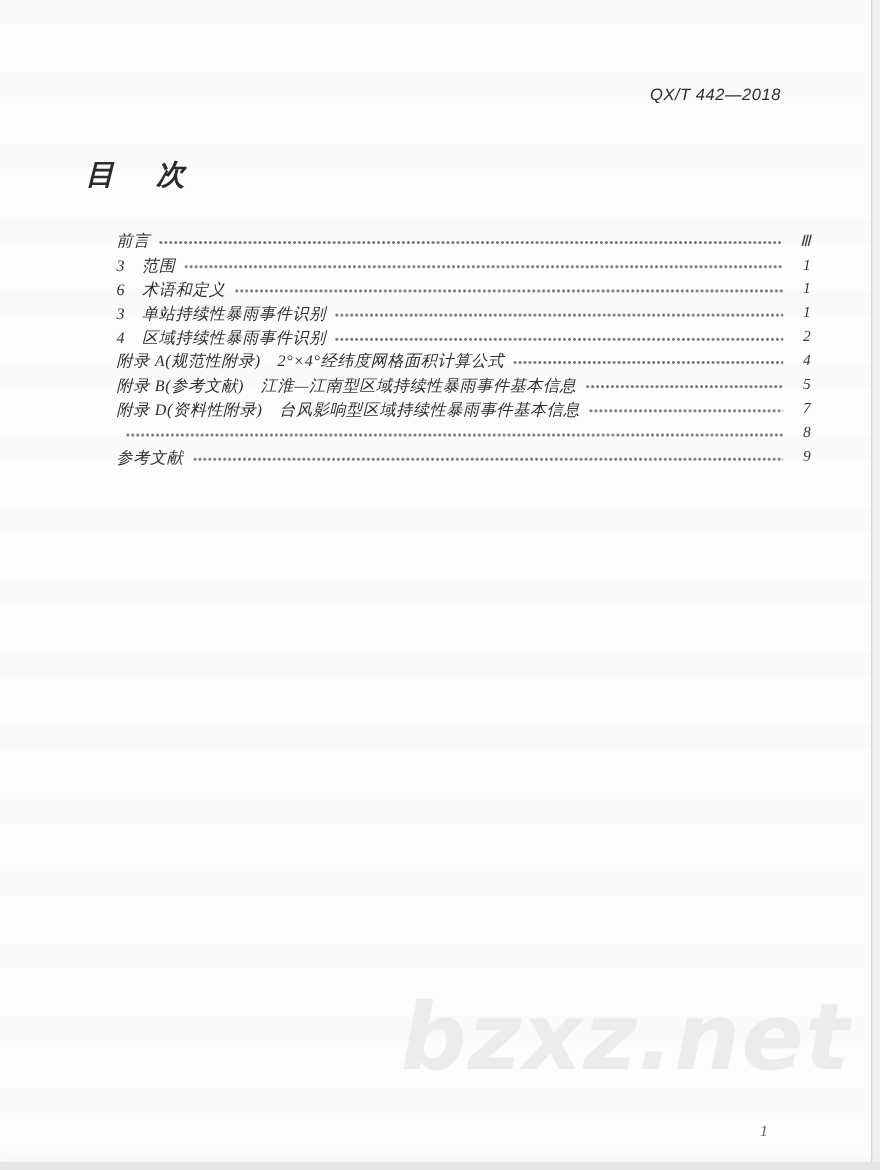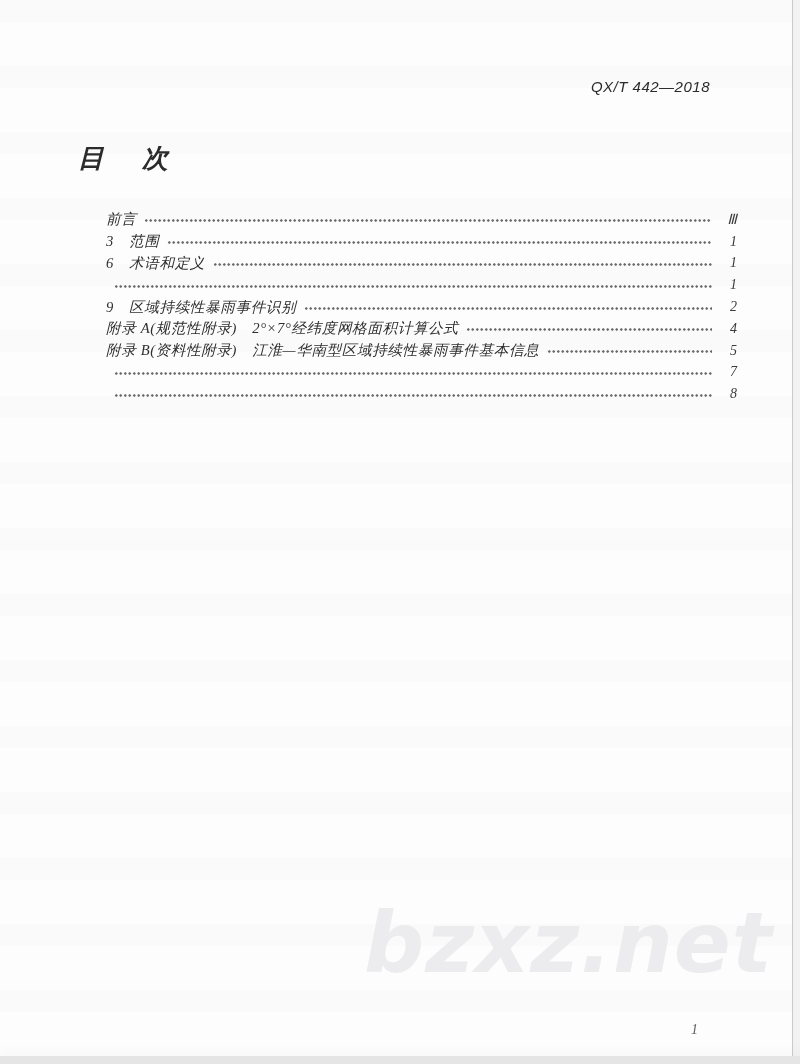--- a/index.html
+++ b/index.html
@@ -123,53 +123,60 @@
       <span class="toc-page">1</span>
     </div>
 
     <div class="toc-row">
       <span class="toc-label">6　术语和定义</span>
       <span class="leader"></span>
       <span class="toc-page">1</span>
     </div>
 
     <div class="toc-row">
+      <span class="toc-label">3　单站持续性暴雨事件识别</span>
       <span class="leader"></span>
       <span class="toc-page">1</span>
     </div>
 
     <div class="toc-row">
-      <span class="toc-label">9　区域持续性暴雨事件识别</span>
+      <span class="toc-label">4　区域持续性暴雨事件识别</span>
       <span class="leader"></span>
       <span class="toc-page">2</span>
     </div>
 
     <div class="toc-row">
-      <span class="toc-label">附录 A(规范性附录)　2°×7°经纬度网格面积计算公式</span>
+      <span class="toc-label">附录 A(规范性附录)　2°×4°经纬度网格面积计算公式</span>
       <span class="leader"></span>
       <span class="toc-page">4</span>
     </div>
 
     <div class="toc-row">
-      <span class="toc-label">附录 B(资料性附录)　江淮—华南型区域持续性暴雨事件基本信息</span>
+      <span class="toc-label">附录 B(参考文献)　江淮—江南型区域持续性暴雨事件基本信息</span>
       <span class="leader"></span>
       <span class="toc-page">5</span>
     </div>
 
 
     <div class="toc-row">
+      <span class="toc-label">附录 D(资料性附录)　台风影响型区域持续性暴雨事件基本信息</span>
       <span class="leader"></span>
       <span class="toc-page">7</span>
     </div>
 
     <div class="toc-row">
       <span class="leader"></span>
       <span class="toc-page">8</span>
     </div>
 
+    <div class="toc-row">
+      <span class="toc-label">参考文献</span>
+      <span class="leader"></span>
+      <span class="toc-page">9</span>
+    </div>
   </div>
 
   <div class="watermark">bzxz.net</div>
 
   <div class="footer-page-number">1</div>
 
   <div class="edge-gutter-right"></div>
   <div class="edge-line-right"></div>
   <div class="edge-strip-bottom"></div>
 </div>

